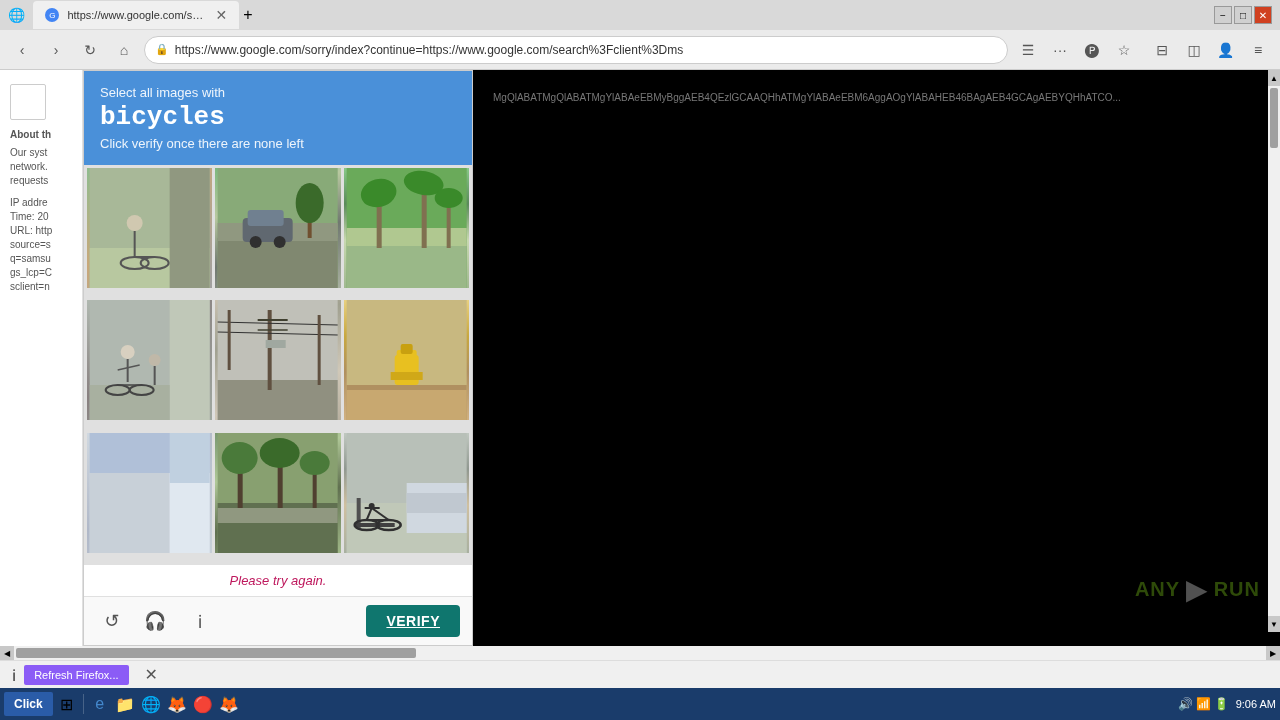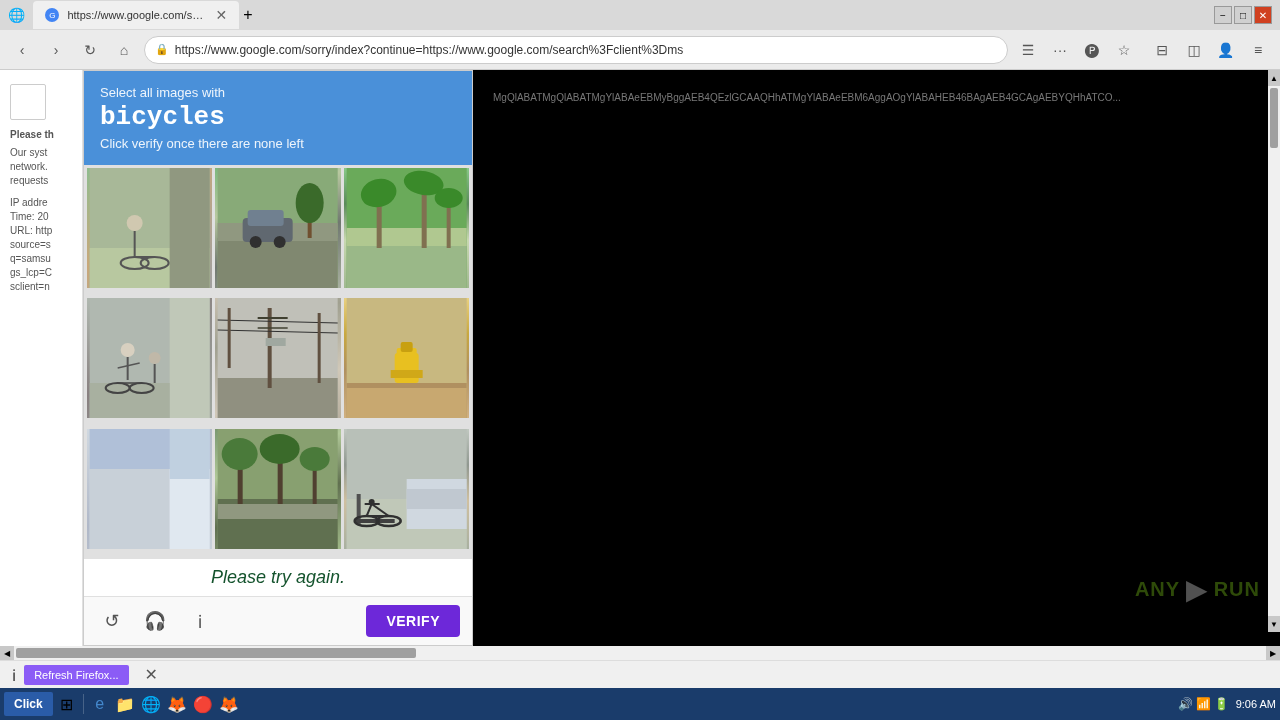--- a/index.html
+++ b/index.html
@@ -42,26 +42,26 @@
     .cell-1 { background: linear-gradient(135deg, #8fbc8f 0%, #c8a87a 40%, #a0a0a0 100%); }
     .cell-2 { background: linear-gradient(160deg, #7db87d 0%, #b8c8a0 30%, #707870 60%, #a8b0a0 100%); }
     .cell-3 { background: linear-gradient(180deg, #88c888 0%, #5a8a5a 30%, #c8d8b0 60%, #a0b890 100%); }
     .cell-4 { background: linear-gradient(135deg, #b0b8b0 0%, #888080 40%, #a0a8a0 100%); }
     .cell-5 { background: linear-gradient(160deg, #c8c0b0 0%, #a0a090 30%, #d0c8b8 70%, #b8b0a0 100%); }
     .cell-6 { background: linear-gradient(180deg, #e8d080 0%, #c8a840 30%, #b09060 60%, #d0b080 100%); }
     .cell-7 { background: linear-gradient(135deg, #d0d8e0 0%, #b0b8c8 40%, #c8d0d8 100%); }
     .cell-8 { background: linear-gradient(160deg, #7a9870 0%, #b0c898 30%, #607050 60%, #a0b888 100%); }
     .cell-9 { background: linear-gradient(180deg, #c0c8c0 0%, #909890 30%, #d0c0a0 60%, #a8b0a0 100%); }
 
-    .error-text { color: #14532d; font-size: 18px; text-align: center; padding: 8px 0; font-style: italic; }
+    .error-text { color: #be185d; font-size: 13px; text-align: center; padding: 8px 0; font-style: italic; }
 
     
     .captcha-footer { display: flex; align-items: center; padding: 8px 12px; gap: 12px; border-top: 1px solid #e0e0e0; background: #f9f9f9; }
     .footer-icon-btn { width: 32px; height: 32px; border-radius: 50%; border: none; background: transparent; display: flex; align-items: center; justify-content: center; cursor: pointer; color: #555; font-size: 18px; }
-    .verify-btn { margin-left: auto; background: #6d28d9; color: white; border: none; border-radius: 4px; padding: 8px 20px; font-size: 14px; font-weight: bold; cursor: pointer; letter-spacing: 0.5px; }
+    .verify-btn { margin-left: auto; background: #0f766e; color: white; border: none; border-radius: 4px; padding: 8px 20px; font-size: 14px; font-weight: bold; cursor: pointer; letter-spacing: 0.5px; text-decoration: underline; }
 
     
     .right-content { flex: 1; background: #000000; padding: 20px; font-size: 11px; color: #333; overflow: hidden; }
     .right-url { color: #777; font-size: 10px; word-break: break-all; line-height: 1.5; }
 
     
     .scroll-track { position: absolute; right: 0; top: 30px; bottom: 30px; width: 12px; background: #f0f0f0; display: flex; flex-direction: column; }
     .scroll-arrow { height: 16px; background: #c8c8c8; display: flex; align-items: center; justify-content: center; font-size: 8px; cursor: pointer; }
     .scroll-thumb { height: 60px; background: #a0a0a0; border-radius: 2px; margin: 2px; }
 
@@ -140,21 +140,21 @@
       <div class="nav-icon-btn">👤</div>
       <div class="nav-icon-btn">≡</div>
     </div>
   </div>
 
   <div class="content-area">
 
     <div class="sidebar">
       <div class="sidebar-checkbox"></div>
       <div class="about-section">
-        <div style="font-weight:bold; font-size:10px;">Please th</div>
+        <div style="font-weight:bold; font-size:10px;">About th</div>
         <div style="font-size:10px; margin-top:4px;">Our syst network. requests</div>
         <div style="font-size:10px; margin-top:8px;">IP addre Time: 20 URL: http source=s q=samsu gs_lcp=C sclient=n</div>
       </div>
     </div>
 
     <div class="captcha-container">
 
       <div class="captcha-header" style="background:#4a90d9;">
         <div class="select-text">Select all images with</div>
         <div class="main-label">bicycles</div>

